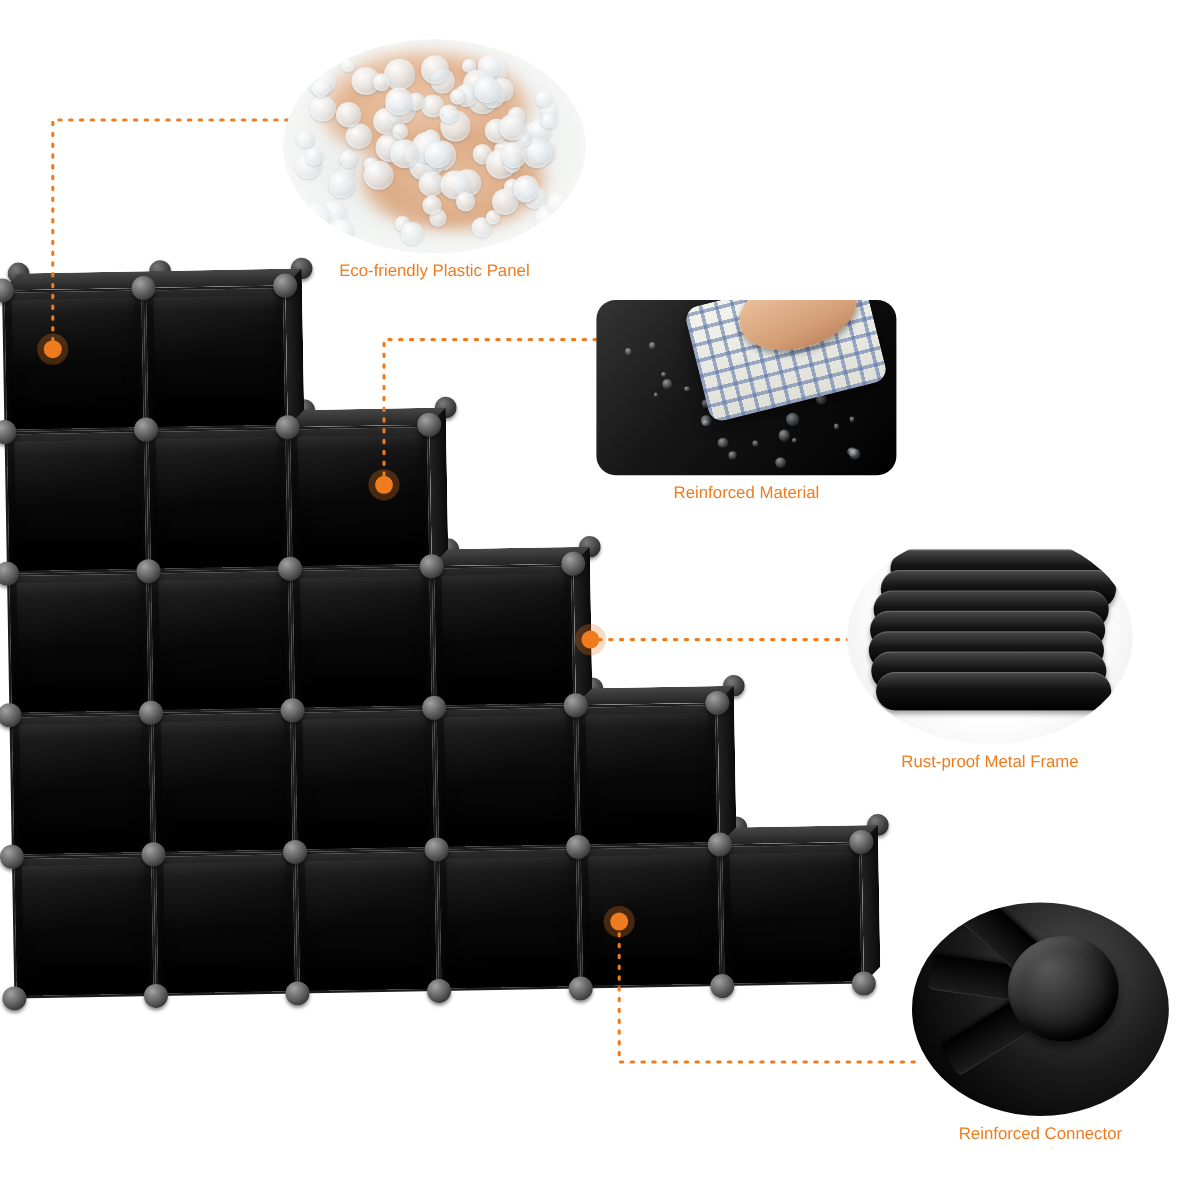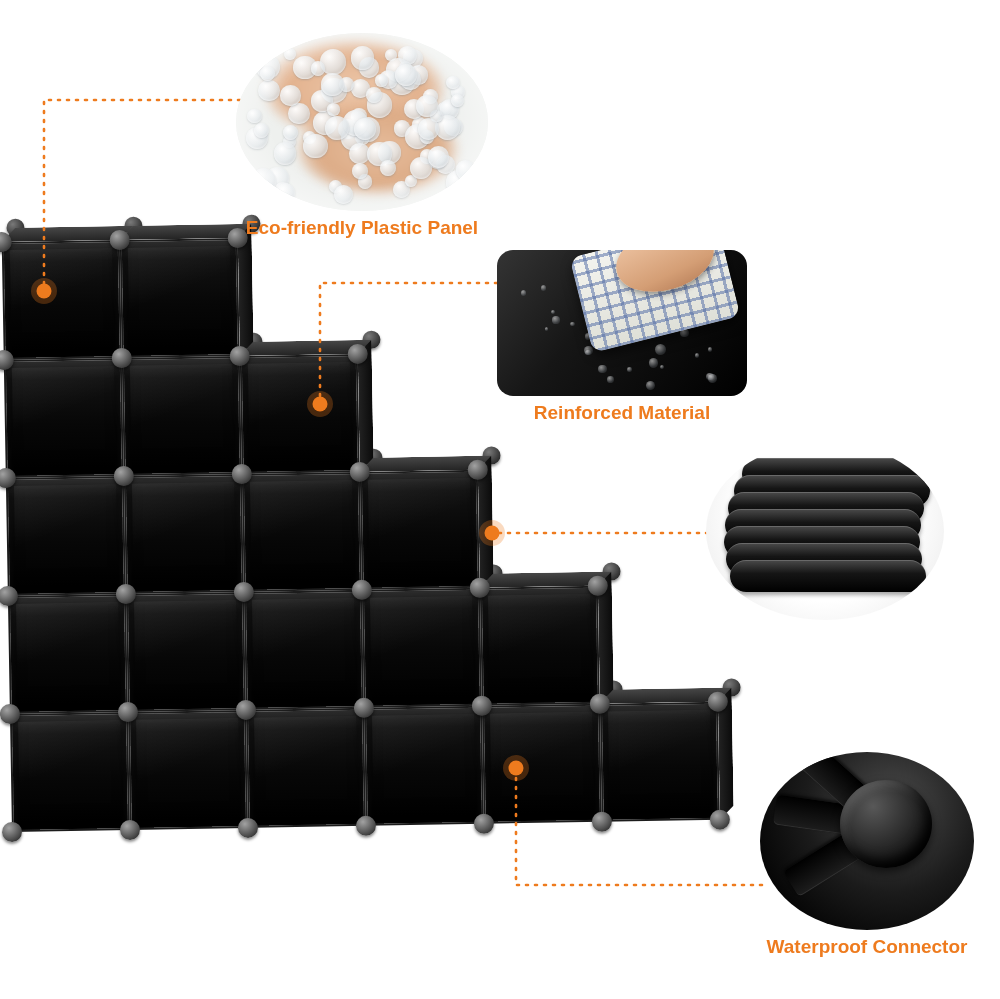--- a/index.html
+++ b/index.html
@@ -24,21 +24,21 @@
   .ball.back{width:18px;height:18px;filter:brightness(.75);z-index:0;}
 
   
   #leaders{position:absolute;inset:0;width:1000px;height:999px;z-index:6;pointer-events:none;}
   .leader{fill:none;stroke:var(--accent);stroke-width:2.6;stroke-dasharray:2 7;stroke-linecap:round;}
 
   
   .callout{position:absolute;margin:0;z-index:7;}
   .callout .img{position:relative;overflow:hidden;}
   .callout figcaption{position:absolute;left:50%;transform:translateX(-50%);white-space:nowrap;
-        font-weight:bold;font-size:19px;color:var(--accent);}
+        font-weight:normal;font-size:14px;color:var(--accent);}
 
   #co-plastic{left:236px;top:33px;width:252px;}
   #co-plastic .img{width:252px;height:178px;border-radius:50%;background:#eef0ee;}
   #co-plastic figcaption{top:184px;}
   .hand{position:absolute;border-radius:50%;filter:blur(5px);}
   .hA{left:28px;top:6px;width:180px;height:100px;
       background:radial-gradient(ellipse at center,#ecc6a8 0%,#e2b18d 55%,rgba(226,177,141,0) 78%);}
   .hB{left:62px;top:72px;width:160px;height:90px;
       background:radial-gradient(ellipse at center,#e7bd9c 0%,#dcab86 55%,rgba(220,171,134,0) 78%);}
   .bead{position:absolute;border-radius:50%;z-index:2;
@@ -325,25 +325,26 @@
   <figure class="callout" id="co-frame">
     <div class="img" id="framestack">
         <div class="fbar" style="left: 36px; top: 16px;"></div>
         <div class="fbar" style="left: 28px; top: 33px;"></div>
         <div class="fbar" style="left: 22px; top: 50px;"></div>
         <div class="fbar" style="left: 19px; top: 67px;"></div>
         <div class="fbar" style="left: 18px; top: 84px;"></div>
         <div class="fbar" style="left: 20px; top: 101px;"></div>
         <div class="fbar" style="left: 24px; top: 118px;"></div>
       </div>
+    <figcaption>Rust-proof Metal Frame</figcaption>
   </figure>
 
   <figure class="callout" id="co-connector">
     <div class="img">
       <div class="spoke s1"></div>
       <div class="spoke s2"></div>
       <div class="spoke s3"></div>
       <div class="cball"></div>
     </div>
-    <figcaption>Waterproof Connector</figcaption>
+    <figcaption>Reinforced Connector</figcaption>
   </figure>
 
 </div>
 
 </body></html>

